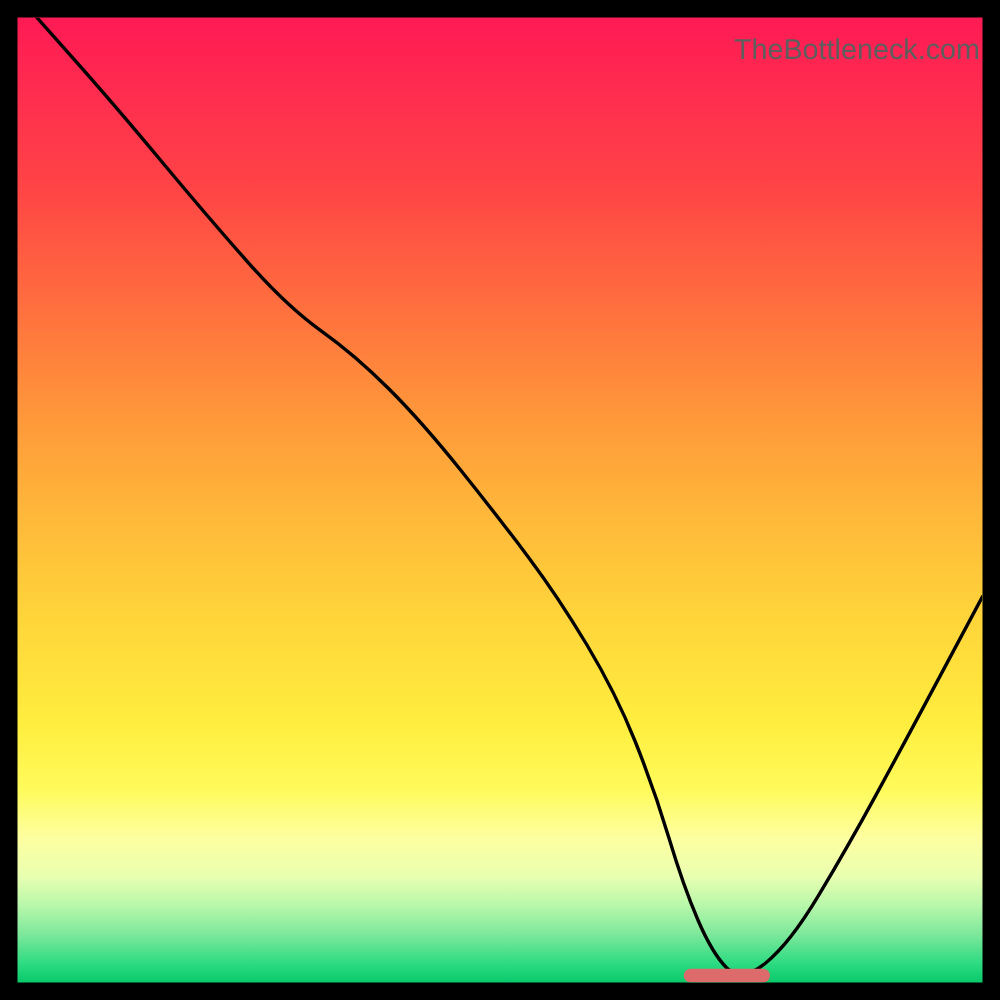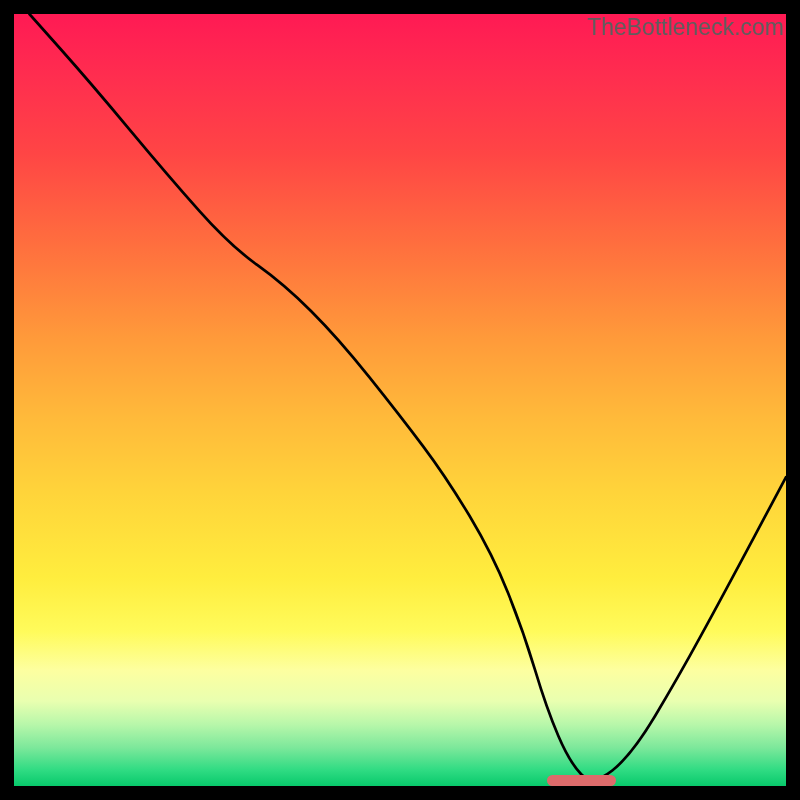--- a/index.html
+++ b/index.html
@@ -38,21 +38,21 @@
       #e9ffb0 89%,
       #b8f7aa 92%,
       #7de89b 95%,
       #2edb82 98%,
       #08c96b 100%
     );
     overflow: hidden;
   }
   .watermark {
     position: absolute;
-    top: 0px;
+    top: 12px;
     right: 2px;
     color: #5e5e5e;
     font-size: 23px;
     font-weight: 500;
     letter-spacing: 0px;
     pointer-events: none;
   }
   svg.overlay {
     position: absolute;
     inset: 0;

